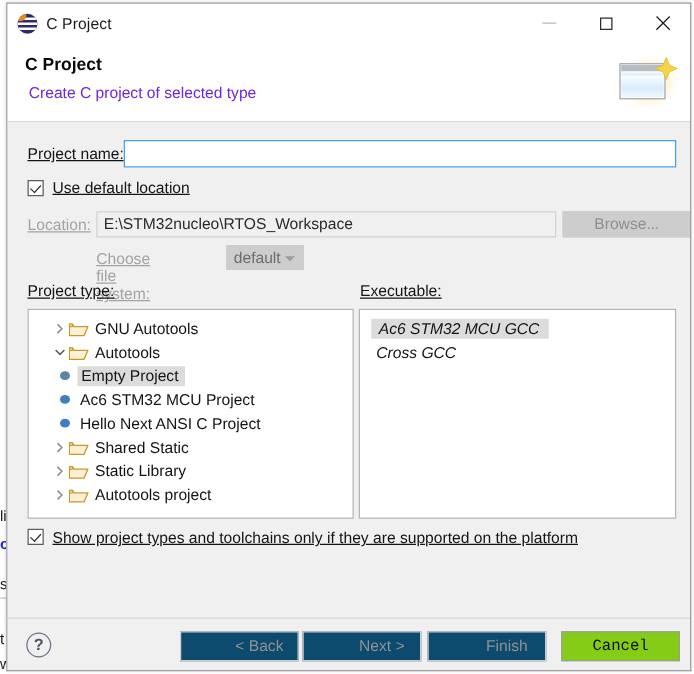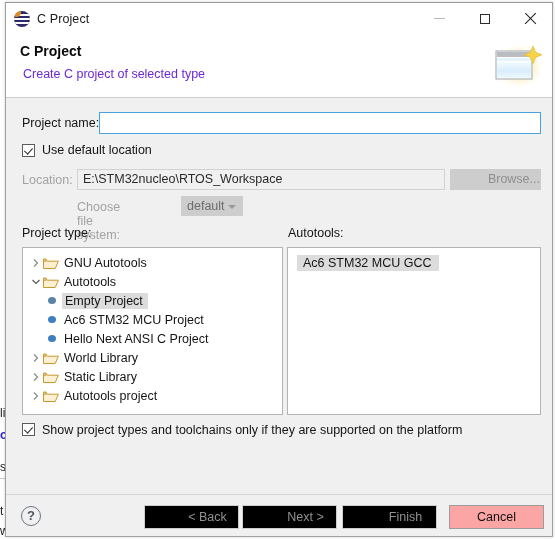--- a/index.html
+++ b/index.html
@@ -173,20 +173,21 @@
   
   #body-area {
     position: relative;
     height: 396px;
     background: #f0f0f0;
   }
 
   .lbl {
     font-size: 12.5px;
     color: #141414;
+    text-decoration: underline;
   }
   .lbl.dim { color: #a3a3a3; }
 
   
   #row-projname {
     position: absolute;
     left: 0; top: 14px;
     width: 100%;
     height: 24px;
   }
@@ -256,28 +257,28 @@
     font-size: 12.5px;
     color: #2a2a2a;
     padding: 0 5px;
     line-height: 19px;
     overflow: hidden;
     white-space: nowrap;
   }
   #btn-browse {
     position: absolute;
     left: 444px; top: 0;
-    width: 91px; height: 21px;
+    width: 103px; height: 21px;
     box-sizing: border-box;
     border: 1px solid #cdcdcd;
     background: #cdcdcd;
     color: #8f8f8f;
     font-family: "Liberation Sans", sans-serif;
     font-size: 12.5px;
-    text-align: right;
+    text-align: center;
     line-height: 19px;
     cursor: default;
   }
 
   
   #row-filesystem {
     position: absolute;
     left: 0; top: 98px;
     height: 22px;
   }
@@ -338,21 +339,21 @@
 
   
   .tree-row {
     height: 19px;
     display: flex;
     align-items: center;
     font-size: 12.5px;
     color: #141414;
     white-space: nowrap;
   }
-  .tree-row.indent0 { padding-left: 6px; text-align: right; }
+  .tree-row.indent0 { padding-left: 18px; text-align: right; }
   .tree-row.indent1 { padding-left: 24px; }
   .twisty {
     width: 14px;
     flex: 0 0 auto;
     display: flex;
     align-items: center;
     justify-content: center;
     color: #6e6e6e;
     font-size: 9px;
   }
@@ -386,20 +387,21 @@
   }
 
   
   .tc-row {
     height: 19px;
     display: flex;
     align-items: center;
     padding-left: 13px;
     font-size: 12.5px;
     color: #141414;
+    font-style: italic;
   }
   .tc-label.selected {
     background: #dcdcdc;
     padding: 1px 7px 1px 6px;
     margin-left: -4px;
   }
 
   
   #row-showonly {
     position: absolute;
@@ -434,29 +436,30 @@
     top: 10px;
     width: 95px; height: 24px;
     box-sizing: border-box;
     font-family: "Liberation Sans", sans-serif;
     font-size: 12.5px;
     text-align: center;
     line-height: 22px;
     cursor: default;
   }
   .wbtn.disabled {
-    background: #000000;
+    background: #0c4a6e;
     border: 1px solid #cdcdcd;
     color: #919191;
     padding-left: 32px;
   }
   .wbtn.enabled {
-    background: #fca5a5;
+    background: #84cc16;
     border: 1px solid #9c9c9c;
     color: #101010;
+    font-family: Liberation Mono, monospace;
   }
   #btn-back   { left: 138px; }
   #btn-next   { left: 236px; }
   #btn-finish { left: 336px; text-align: center; }
   #btn-cancel { left: 443px; }
 </style>
 </head>
 <body>
 
 <div id="desktop-bg">
@@ -536,21 +539,21 @@
 
     <div id="row-filesystem">
       <div id="lbl-filesystem" class="lbl dim">Choose file system:</div>
       <div id="select-filesystem">
         <span>default</span>
         <span class="arrow"></span>
       </div>
     </div>
 
     <div id="lbl-projtype" class="lbl">Project type:</div>
-    <div id="lbl-toolchains" class="lbl">Autotools:</div>
+    <div id="lbl-toolchains" class="lbl">Executable:</div>
 
     <div id="panel-projtype">
         <div class="tree-row indent0">
           <span class="twisty">
             <svg width="8" height="8" viewBox="0 0 8 8">
               <path d="M2 0.5 L5.5 4 L2 7.5" fill="none" stroke="#8a8a8a" stroke-width="1.2"></path>
             </svg>
           </span>
           <span class="folder-ico"><svg width="16" height="14" viewBox="0 0 16 14">
               <path d="M0.5 3.2 L0.5 12.5 L12.2 12.5 L15.4 5.2 L4.2 5.2 L3.0 3.2 Z" fill="#fbf0d2" stroke="#c9972f" stroke-width="1"></path>
@@ -585,21 +588,21 @@
         <div class="tree-row indent0">
           <span class="twisty">
             <svg width="8" height="8" viewBox="0 0 8 8">
               <path d="M2 0.5 L5.5 4 L2 7.5" fill="none" stroke="#8a8a8a" stroke-width="1.2"></path>
             </svg>
           </span>
           <span class="folder-ico"><svg width="16" height="14" viewBox="0 0 16 14">
               <path d="M0.5 3.2 L0.5 12.5 L12.2 12.5 L15.4 5.2 L4.2 5.2 L3.0 3.2 Z" fill="#fbf0d2" stroke="#c9972f" stroke-width="1"></path>
               <path d="M0.5 3.2 L0.5 5.4 L3.0 5.4 L3.0 3.2 Z" fill="#f0d08f" stroke="#c9972f" stroke-width="0.8"></path>
             </svg></span>
-          <span class="tree-label">World Library</span>
+          <span class="tree-label">Shared Static</span>
         </div>
         <div class="tree-row indent0">
           <span class="twisty">
             <svg width="8" height="8" viewBox="0 0 8 8">
               <path d="M2 0.5 L5.5 4 L2 7.5" fill="none" stroke="#8a8a8a" stroke-width="1.2"></path>
             </svg>
           </span>
           <span class="folder-ico"><svg width="16" height="14" viewBox="0 0 16 14">
               <path d="M0.5 3.2 L0.5 12.5 L12.2 12.5 L15.4 5.2 L4.2 5.2 L3.0 3.2 Z" fill="#fbf0d2" stroke="#c9972f" stroke-width="1"></path>
               <path d="M0.5 3.2 L0.5 5.4 L3.0 5.4 L3.0 3.2 Z" fill="#f0d08f" stroke="#c9972f" stroke-width="0.8"></path>
@@ -617,20 +620,23 @@
               <path d="M0.5 3.2 L0.5 5.4 L3.0 5.4 L3.0 3.2 Z" fill="#f0d08f" stroke="#c9972f" stroke-width="0.8"></path>
             </svg></span>
           <span class="tree-label">Autotools project</span>
         </div>
       </div>
 
     <div id="panel-toolchains">
         <div class="tc-row">
           <span class="tc-label selected">Ac6 STM32 MCU GCC</span>
         </div>
+        <div class="tc-row">
+          <span class="tc-label">Cross GCC</span>
+        </div>
       </div>
 
     <div id="row-showonly">
       <span class="cbox checked"></span>
       <span class="lbl">Show project types and toolchains only if they are supported on the platform</span>
     </div>
   </div>
 
   <div id="buttonbar">
     <div id="btn-help">?</div>

